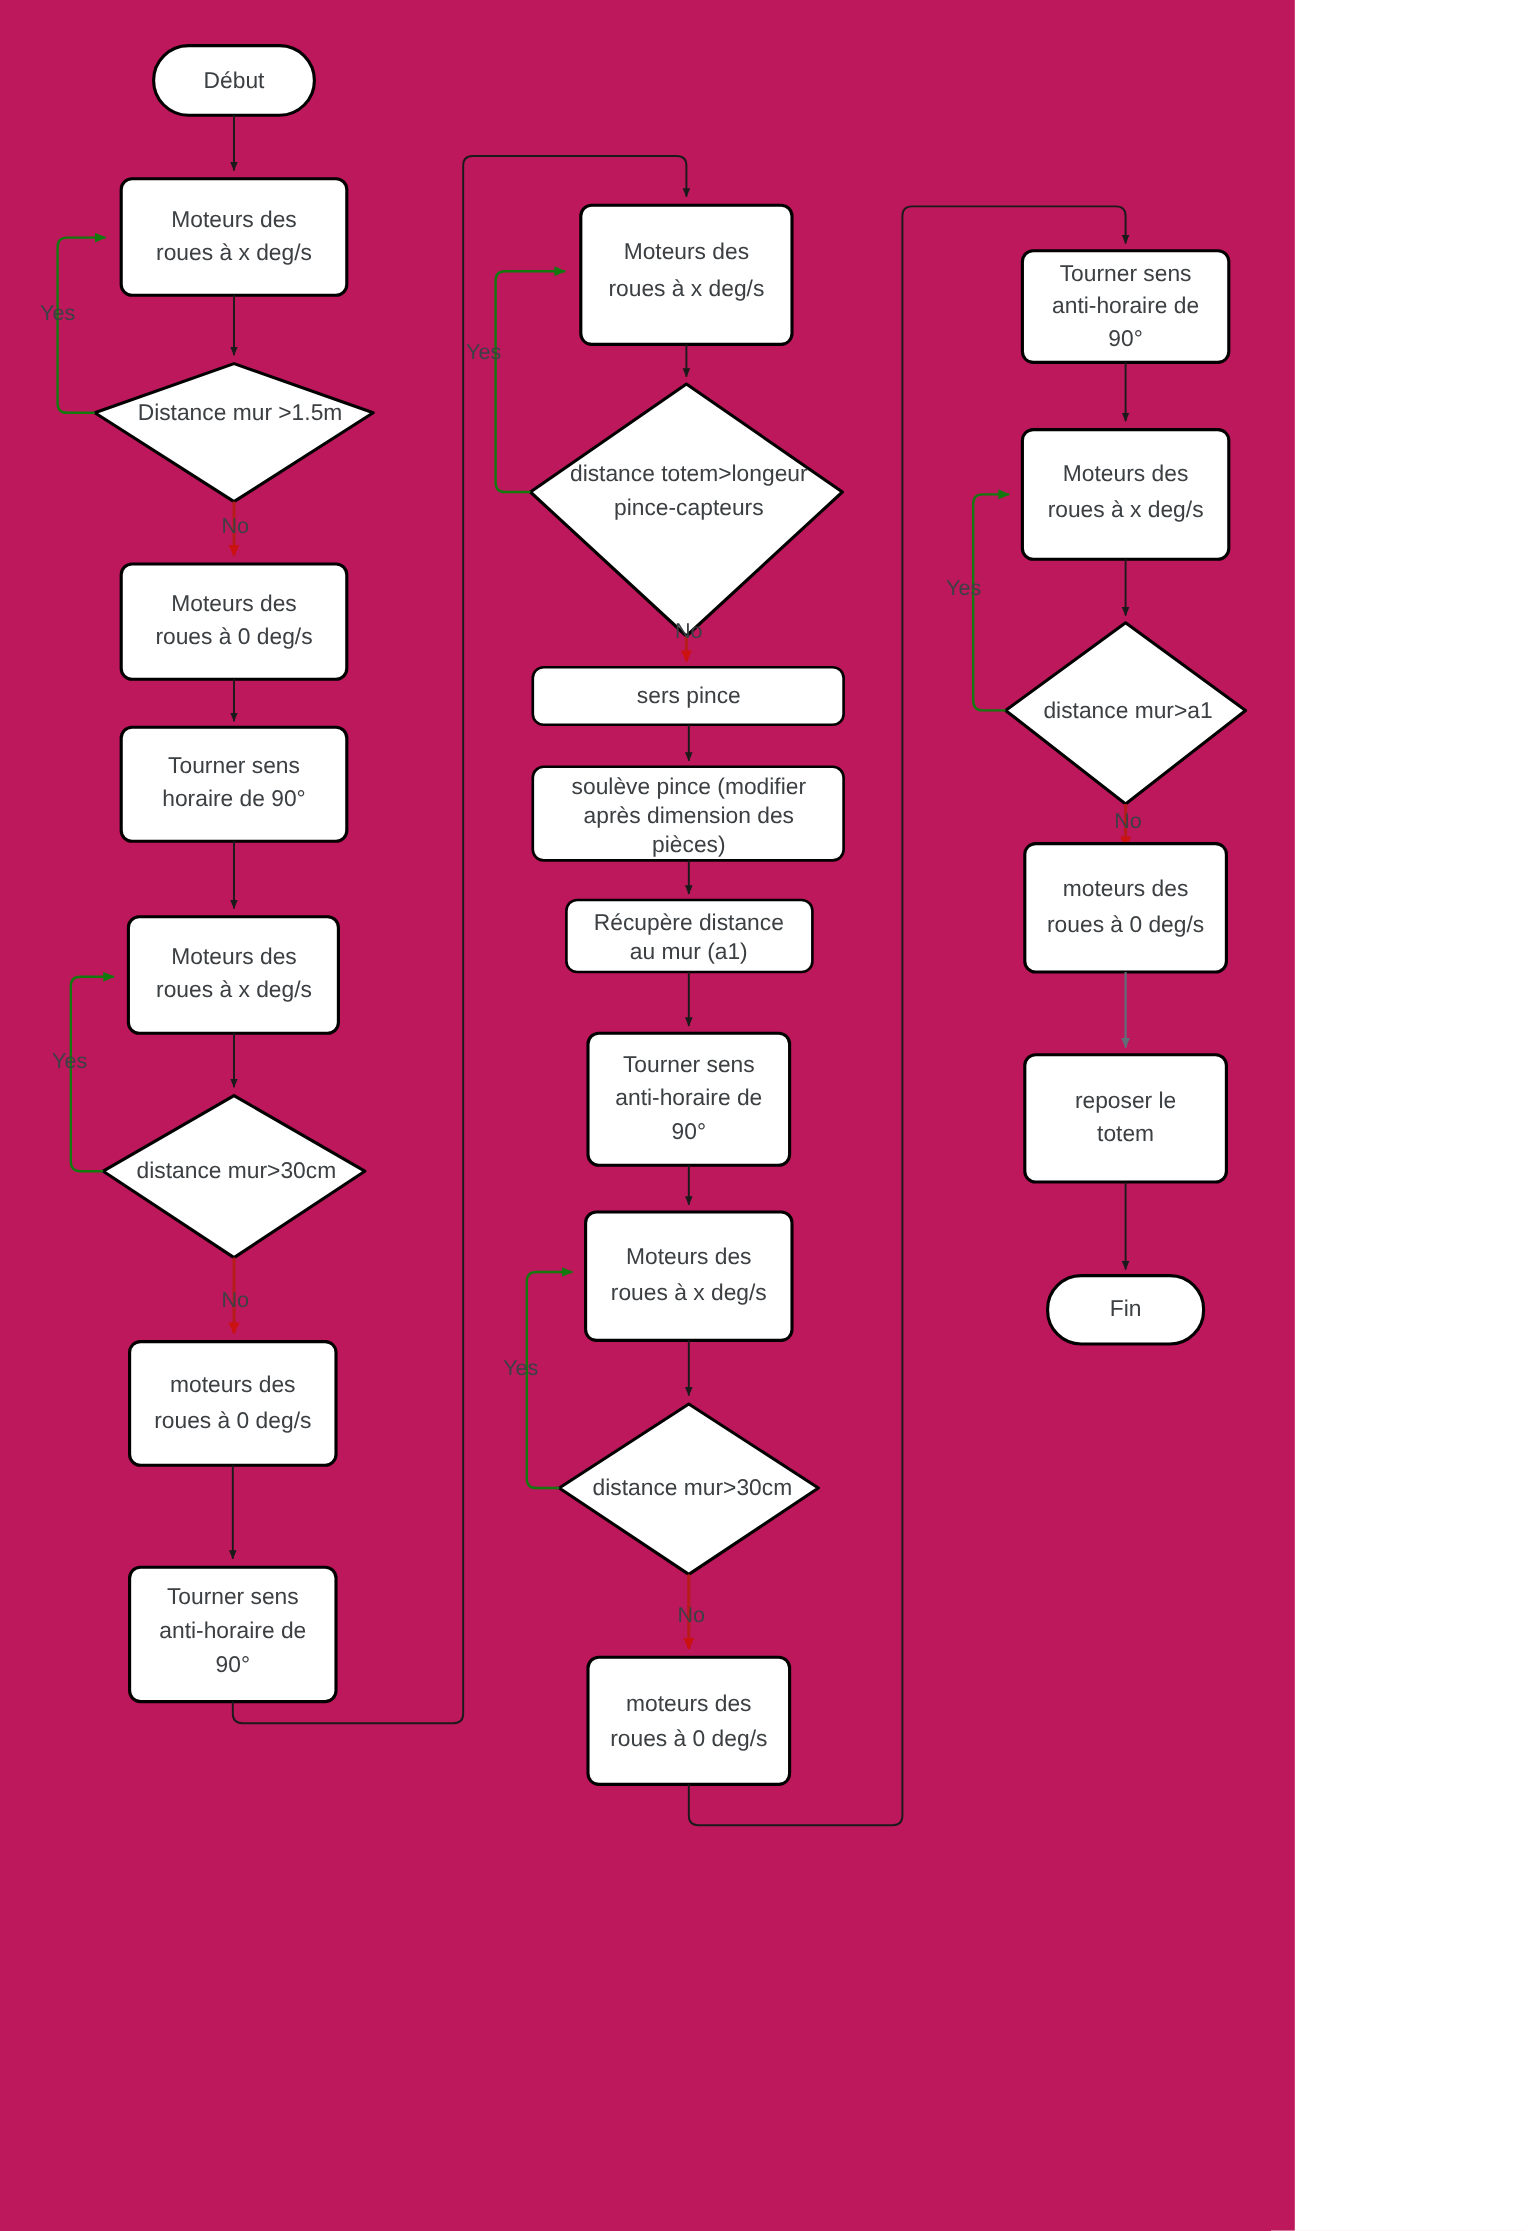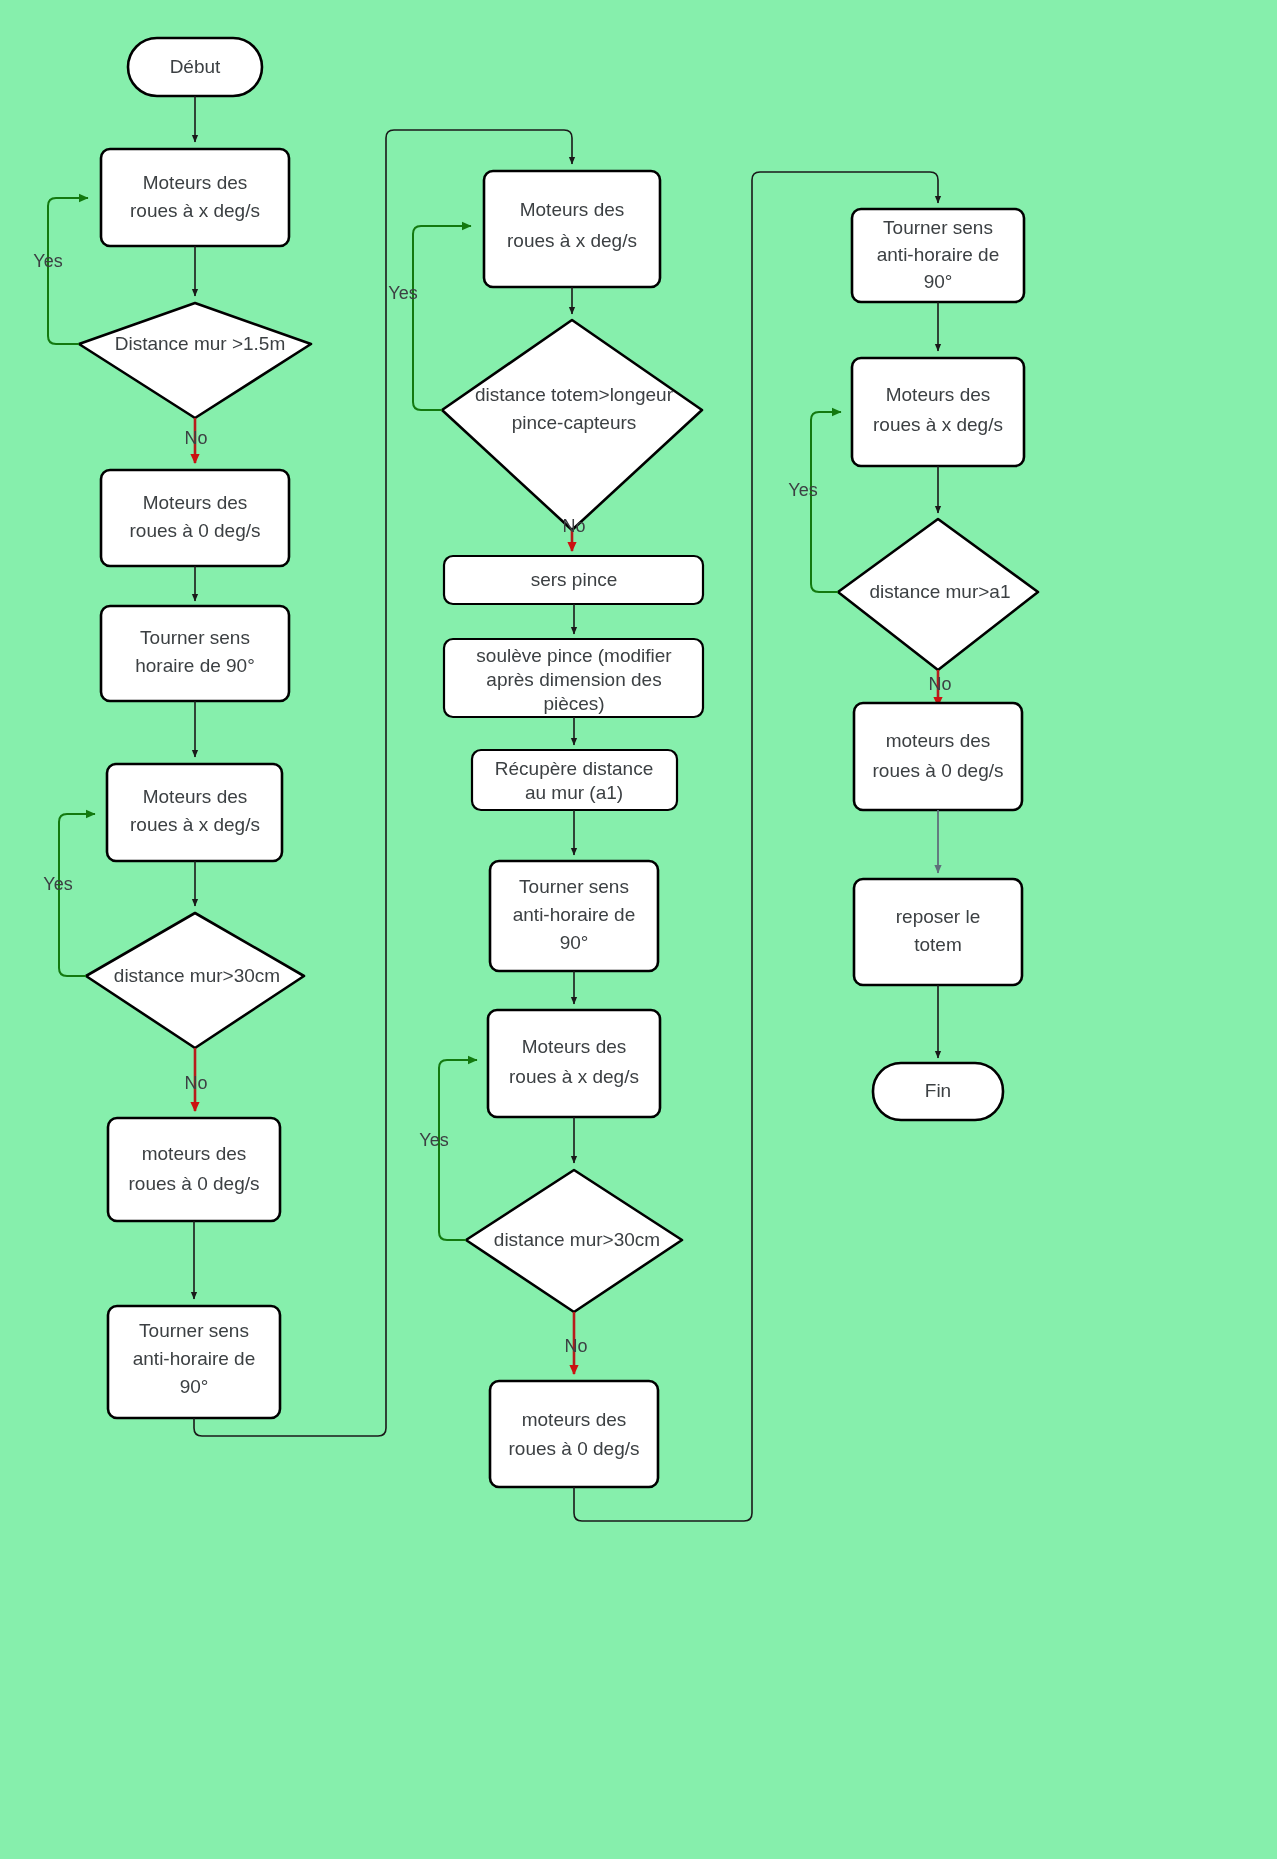--- a/index.html
+++ b/index.html
@@ -5,23 +5,23 @@
   html, body {
     margin: 0;
     padding: 0;
     background: #ffffff;
   }
   body {
     font-family: "Liberation Sans", sans-serif;
   }
   #flowchart-root {
     position: relative;
-    width: 1277px;
+    width: 1079px;
     height: 1859px;
-    background: #86efac;
+    background: #be185d;
     overflow: hidden;
   }
   svg.fc {
     position: absolute;
     top: 0;
     left: 0;
     width: 1277px;
     height: 1859px;
     display: block;
   }

